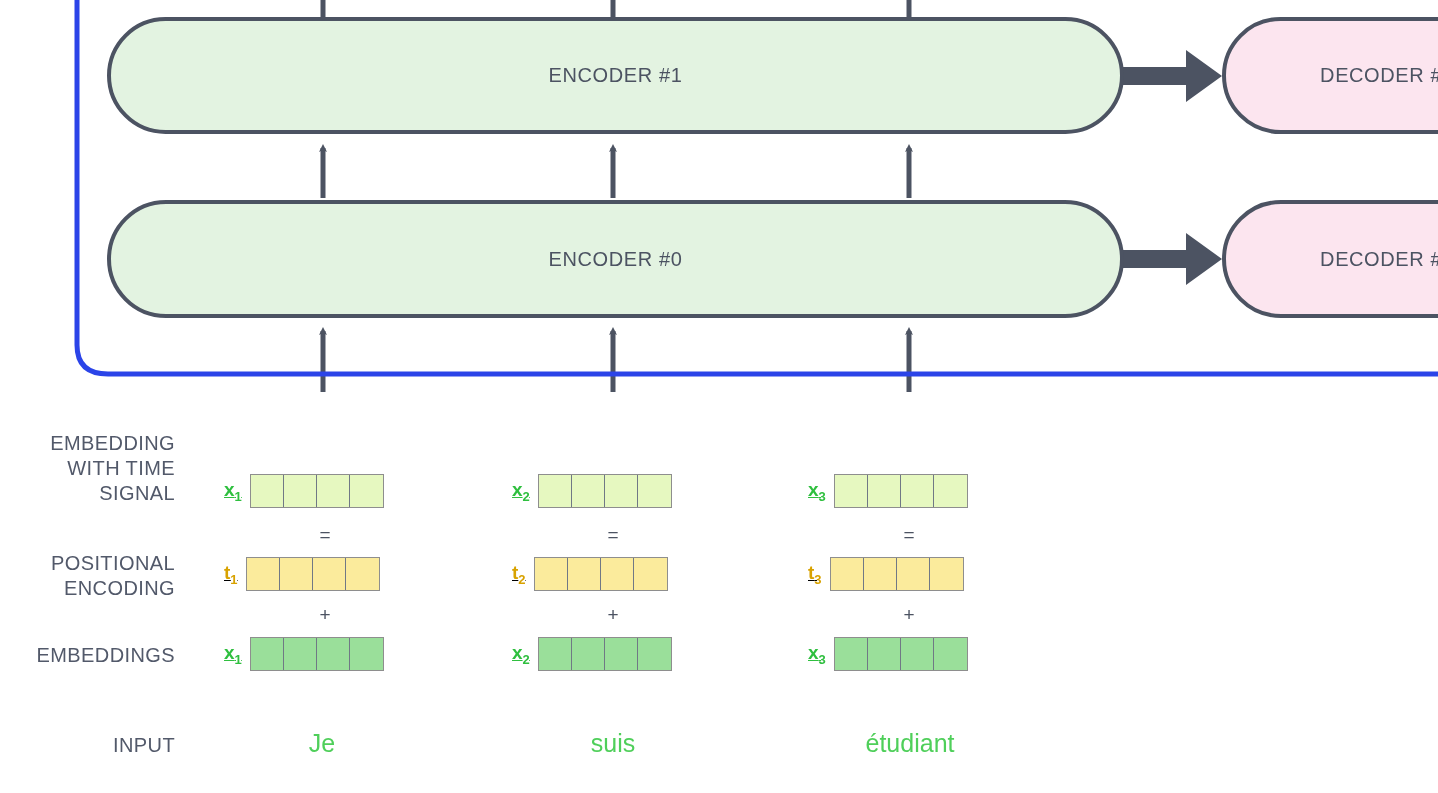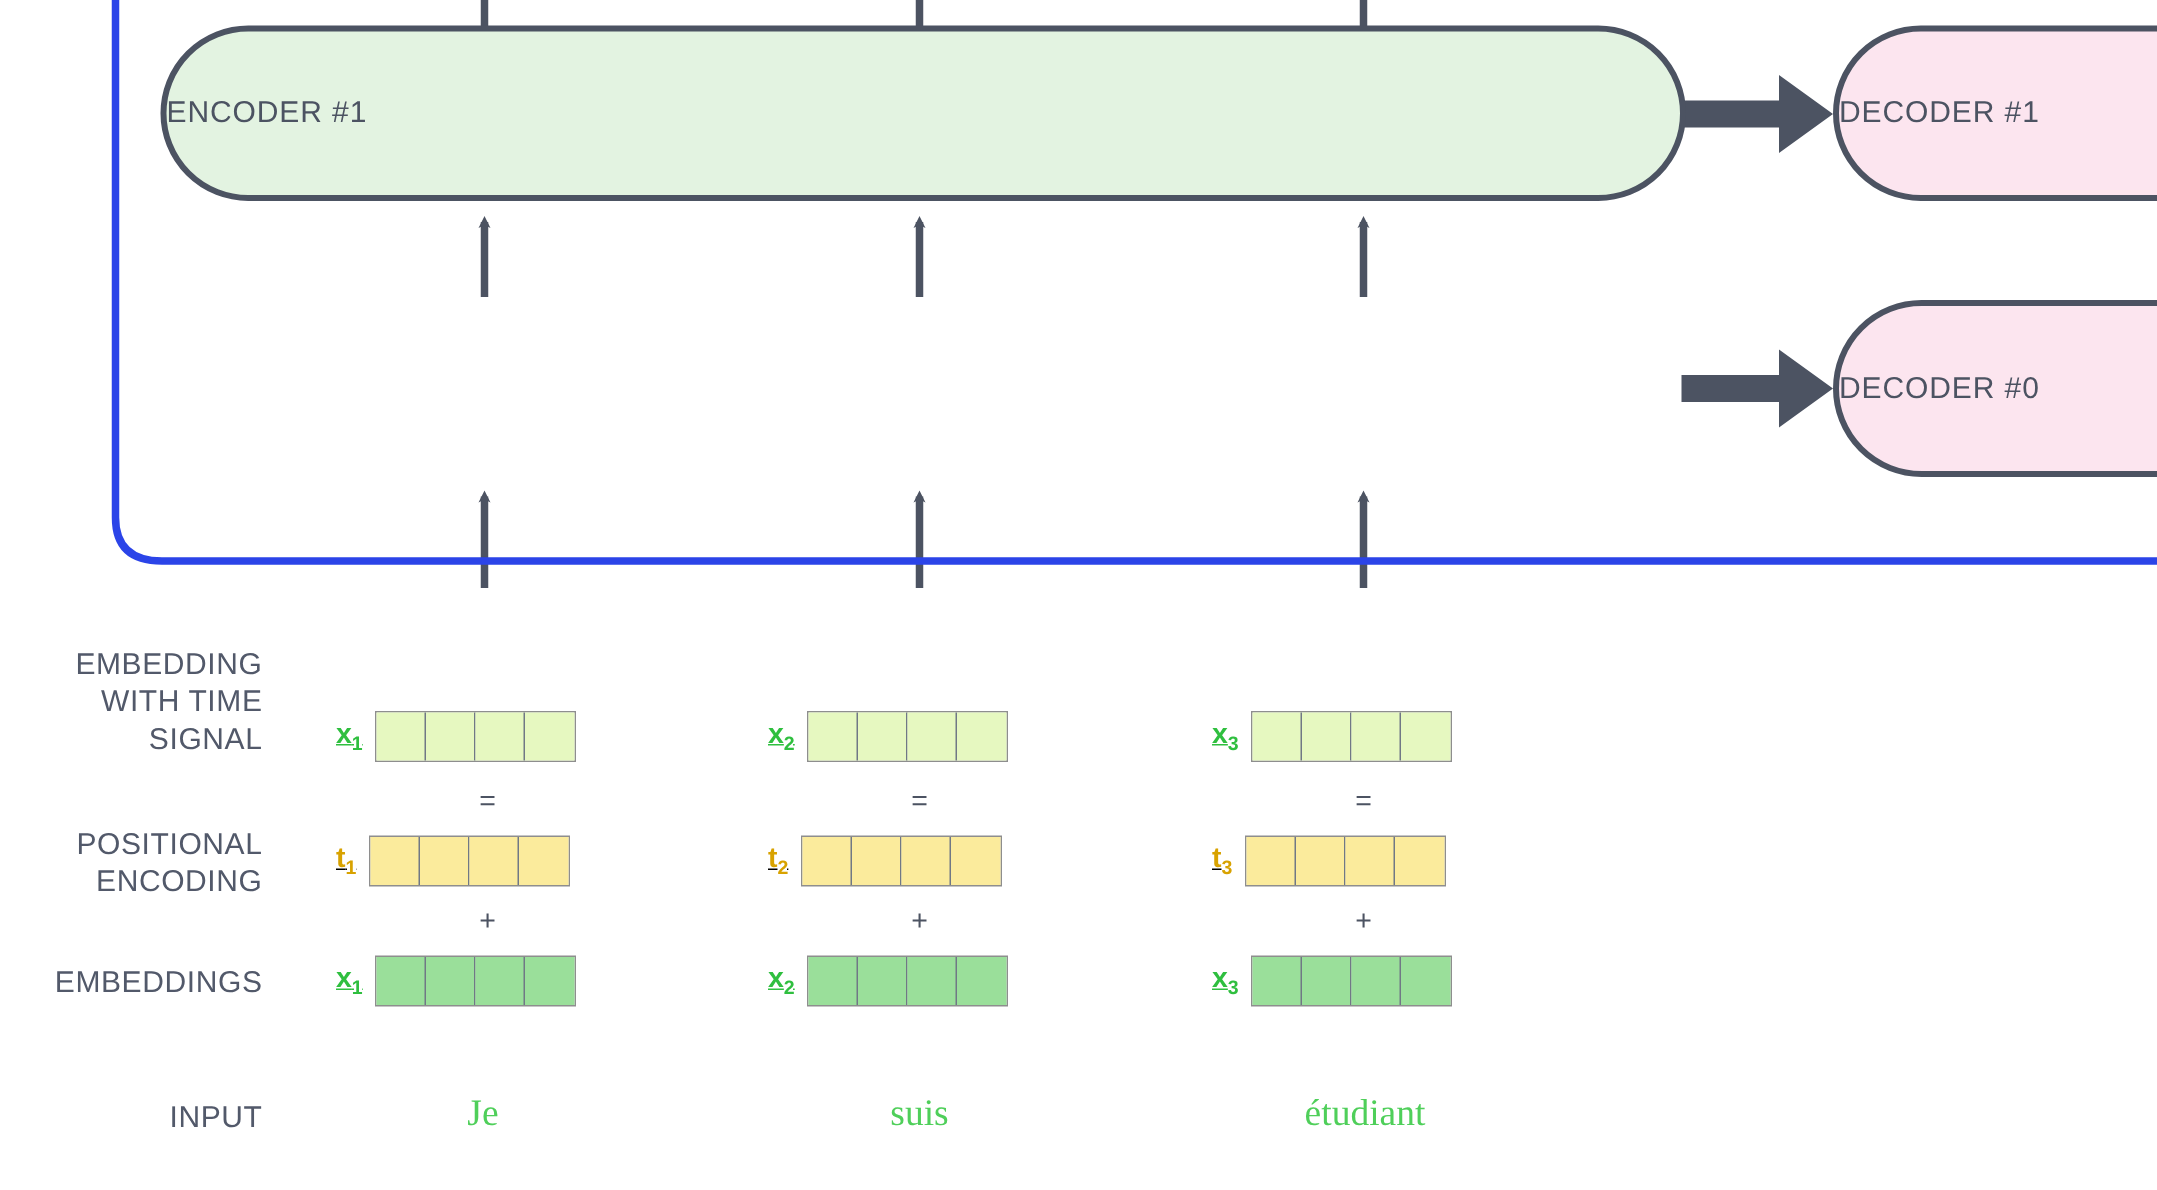--- a/index.html
+++ b/index.html
@@ -27,20 +27,21 @@
     pointer-events: none;
   }
 
   
   .stackbox {
     position: absolute;
     box-sizing: border-box;
     border: 4px solid #4c5362;
     display: flex;
     align-items: center;
+    justify-content: center;
     letter-spacing: 0.6px;
   }
   .encoder {
     background: #e3f3e1;
     border-radius: 62px;
   }
   .decoder {
     background: #fce5ef;
     border-radius: 62px;
   }
@@ -131,21 +132,21 @@
   }
   .op-eq  { top: 524px; }
   .op-plus{ top: 604px; }
 
   
   .word {
     position: absolute;
     top: 729px;
     font-size: 25px;
     color: #4fcf5a;
-    font-family: Liberation Serif, serif;
+    font-family: Liberation Sans, sans-serif;
     text-align: center;
     width: 220px;
   }
 </style>
 </head>
 <body>
 
 <div id="stage">
 
   <svg id="linework" viewBox="0 0 1438 793">
@@ -179,20 +180,23 @@
       <path d="M1121,67 L1186,67 L1186,50 L1222,76 L1186,102 L1186,85 L1121,85 Z"></path>
     </g>
     <g fill="#4c5362">
       <path d="M1121,250 L1186,250 L1186,233 L1222,259 L1186,285 L1186,268 L1121,268 Z"></path>
     </g>
   </svg>
 
   <div id="encoder1" class="stackbox encoder">
     <span class="stack-label">ENCODER #1</span>
   </div>
+  <div id="encoder0" class="stackbox encoder">
+    <span class="stack-label">ENCODER #0</span>
+  </div>
   <div id="decoder1" class="stackbox decoder">
     <span class="stack-label">DECODER #1</span>
   </div>
   <div id="decoder0" class="stackbox decoder">
     <span class="stack-label">DECODER #0</span>
   </div>
 
   <div id="label-ewts" class="row-label">
     <div>EMBEDDING</div>
     <div>WITH TIME</div>

